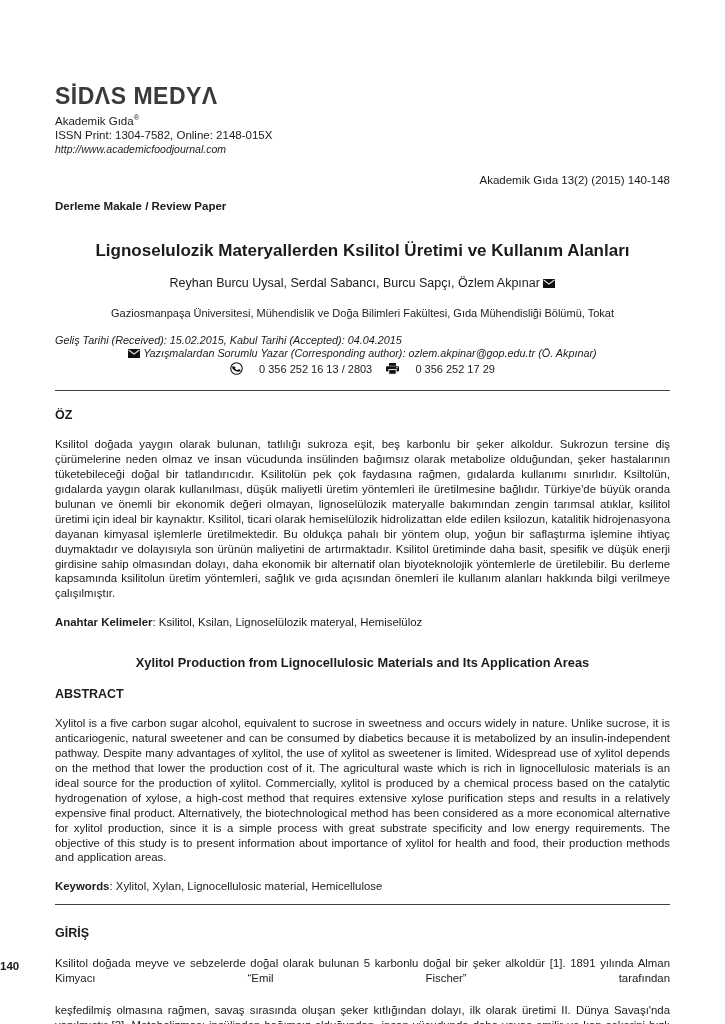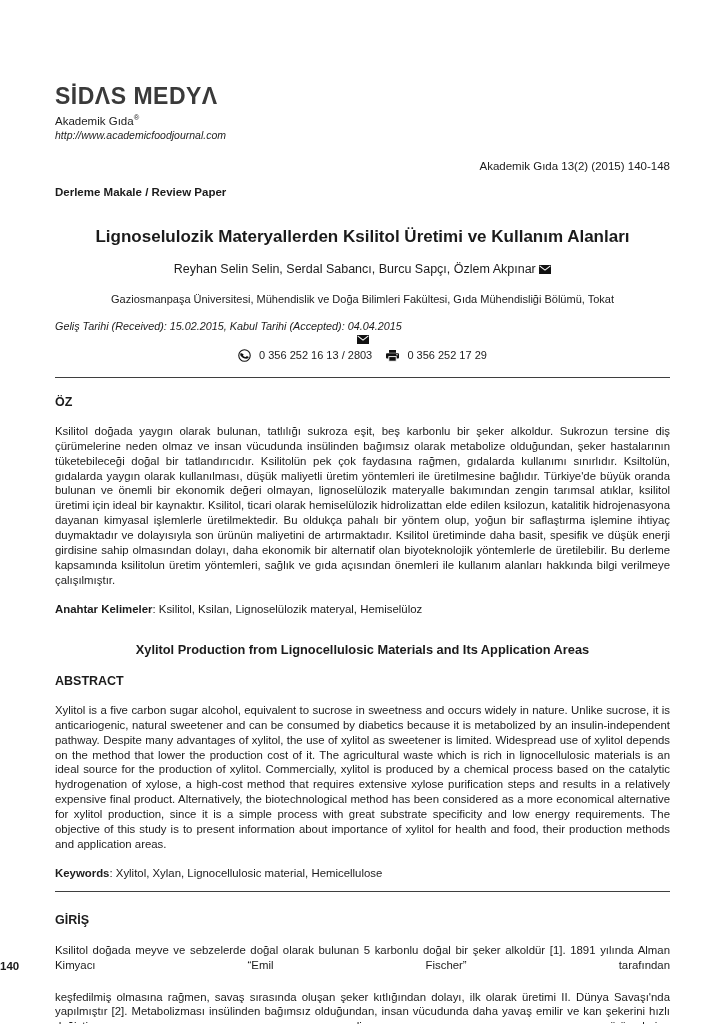--- a/index.html
+++ b/index.html
@@ -28,21 +28,21 @@
 
   .title {
     text-align:center; font-size:17px; font-weight:700;
     margin:28px 0 0 0; line-height:21px;
   }
   .authors { text-align:center; font-size:12.5px; margin-top:15px; }
   .affiliation { text-align:center; font-size:11px; margin-top:17px; }
   .dates { text-align:left; font-size:10.8px; font-style:italic; margin-top:15px; line-height:13.5px; }
   .corresponding { text-align:center; font-size:10.8px; font-style:italic; line-height:13.5px; }
   .phone-line { text-align:center; font-size:11px; line-height:14px; margin-top:1px; }
-  .phone-line .grp { display:inline-flex; align-items:flex-end; gap:8px; }
+  .phone-line .grp { display:inline-flex; align-items:center; gap:16px; }
   .phone-line .sep { display:inline-block; width:8px; }
 
   .rule { border:none; border-top:1.2px solid #3f3f3f; margin:12px 0 0 0; }
 
   .sec-heading { font-size:12.5px; font-weight:700; margin-top:17px; }
   .body-par {
     font-size:11.4px; line-height:14.9px; text-align:justify; margin-top:15px;
   }
   .keywords { font-size:11.4px; margin-top:15px; }
   .keywords b { font-weight:700; }
@@ -70,49 +70,51 @@
 </head>
 <body>
 
 <div class="page">
 
   <header>
     <div class="logo">SİDΛS MEDYΛ</div>
     <div class="journal-name">
       <span>Akademik Gıda</span><sup>®</sup>
     </div>
+    <div class="issn">ISSN Print: 1304-7582, Online: 2148-015X</div>
     <div class="website">http://www.academicfoodjournal.com</div>
   </header>
 
   <div class="citation">Akademik Gıda 13(2) (2015) 140-148</div>
   <div class="article-type">Derleme Makale / Review Paper</div>
 
   <h1 class="title">Lignoselulozik Materyallerden Ksilitol Üretimi ve Kullanım Alanları</h1>
 
   <div class="authors">
-    <span>Reyhan Selin Selin, Serdal Sabancı, Burcu Sapçı, Özlem Akpınar</span>
+    <span>Reyhan Burcu Uysal, Serdal Sabancı, Burcu Sapçı, Özlem Akpınar</span>
     <span class="icon">
       <svg width="12" height="9" viewBox="0 0 12 9">
           <rect width="12" height="9" fill="#111"></rect>
           <path d="M0.6 0.9 L6 5.1 L11.4 0.9" stroke="#fff" stroke-width="1.1" fill="none"></path>
         </svg>
     </span>
   </div>
 
   <div class="affiliation">Gaziosmanpaşa Üniversitesi, Mühendislik ve Doğa Bilimleri Fakültesi, Gıda Mühendisliği Bölümü, Tokat</div>
 
   <div class="dates">Geliş Tarihi (Received): 15.02.2015, Kabul Tarihi (Accepted): 04.04.2015</div>
 
   <div class="corresponding">
     <span class="icon">
       <svg width="12" height="9" viewBox="0 0 12 9">
           <rect width="12" height="9" fill="#111"></rect>
           <path d="M0.6 0.9 L6 5.1 L11.4 0.9" stroke="#fff" stroke-width="1.1" fill="none"></path>
         </svg>
     </span>
+    <span>Yazışmalardan Sorumlu Yazar (Corresponding author): ozlem.akpinar@gop.edu.tr (Ö. Akpınar)</span>
   </div>
 
   <div class="phone-line">
     <span class="grp">
       <span class="icon">
         <svg width="13" height="13" viewBox="0 0 24 24">
             <circle cx="12" cy="12" r="10.6" fill="none" stroke="#111" stroke-width="2"></circle>
             <path fill="#111" transform="rotate(-18 12 12)" d="M8 6.3l3 3-1.6 2.1c.9 1.9 2.3 3.3 4.2 4.2l2.1-1.6 3 3c-1.2 1.6-3.2 2.4-5.1 1.7-4-1.4-7.1-4.5-8.5-8.5-.7-1.9.2-3.7 1.9-4.9z"></path>
           </svg>
       </span>

